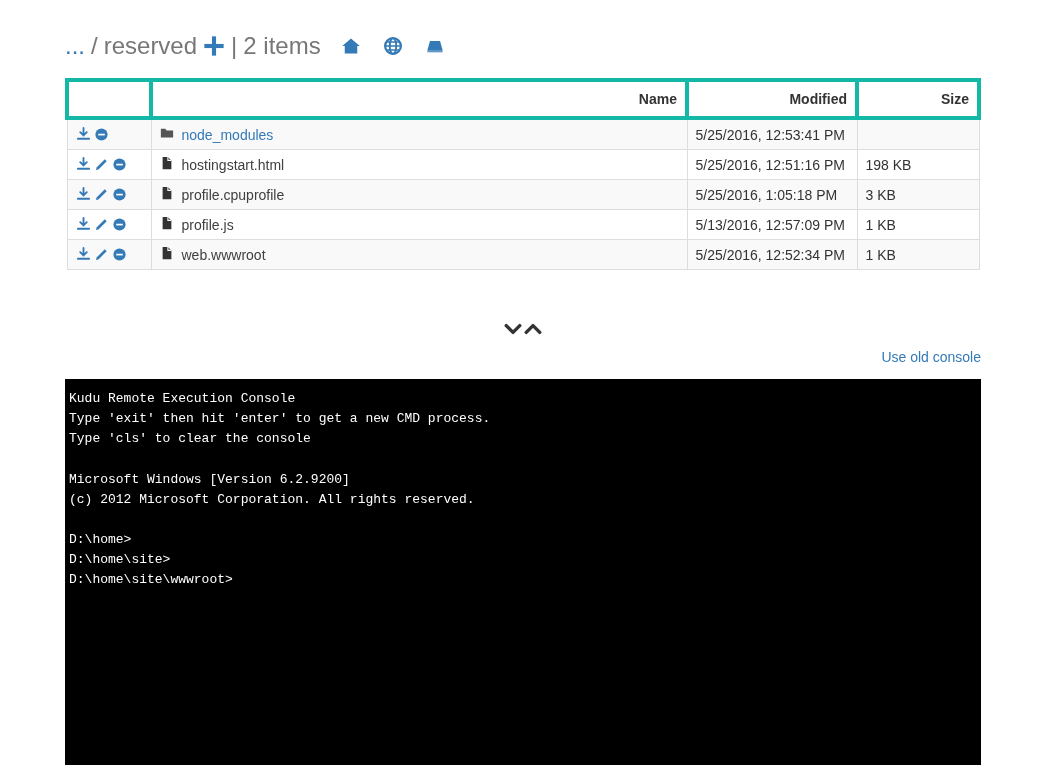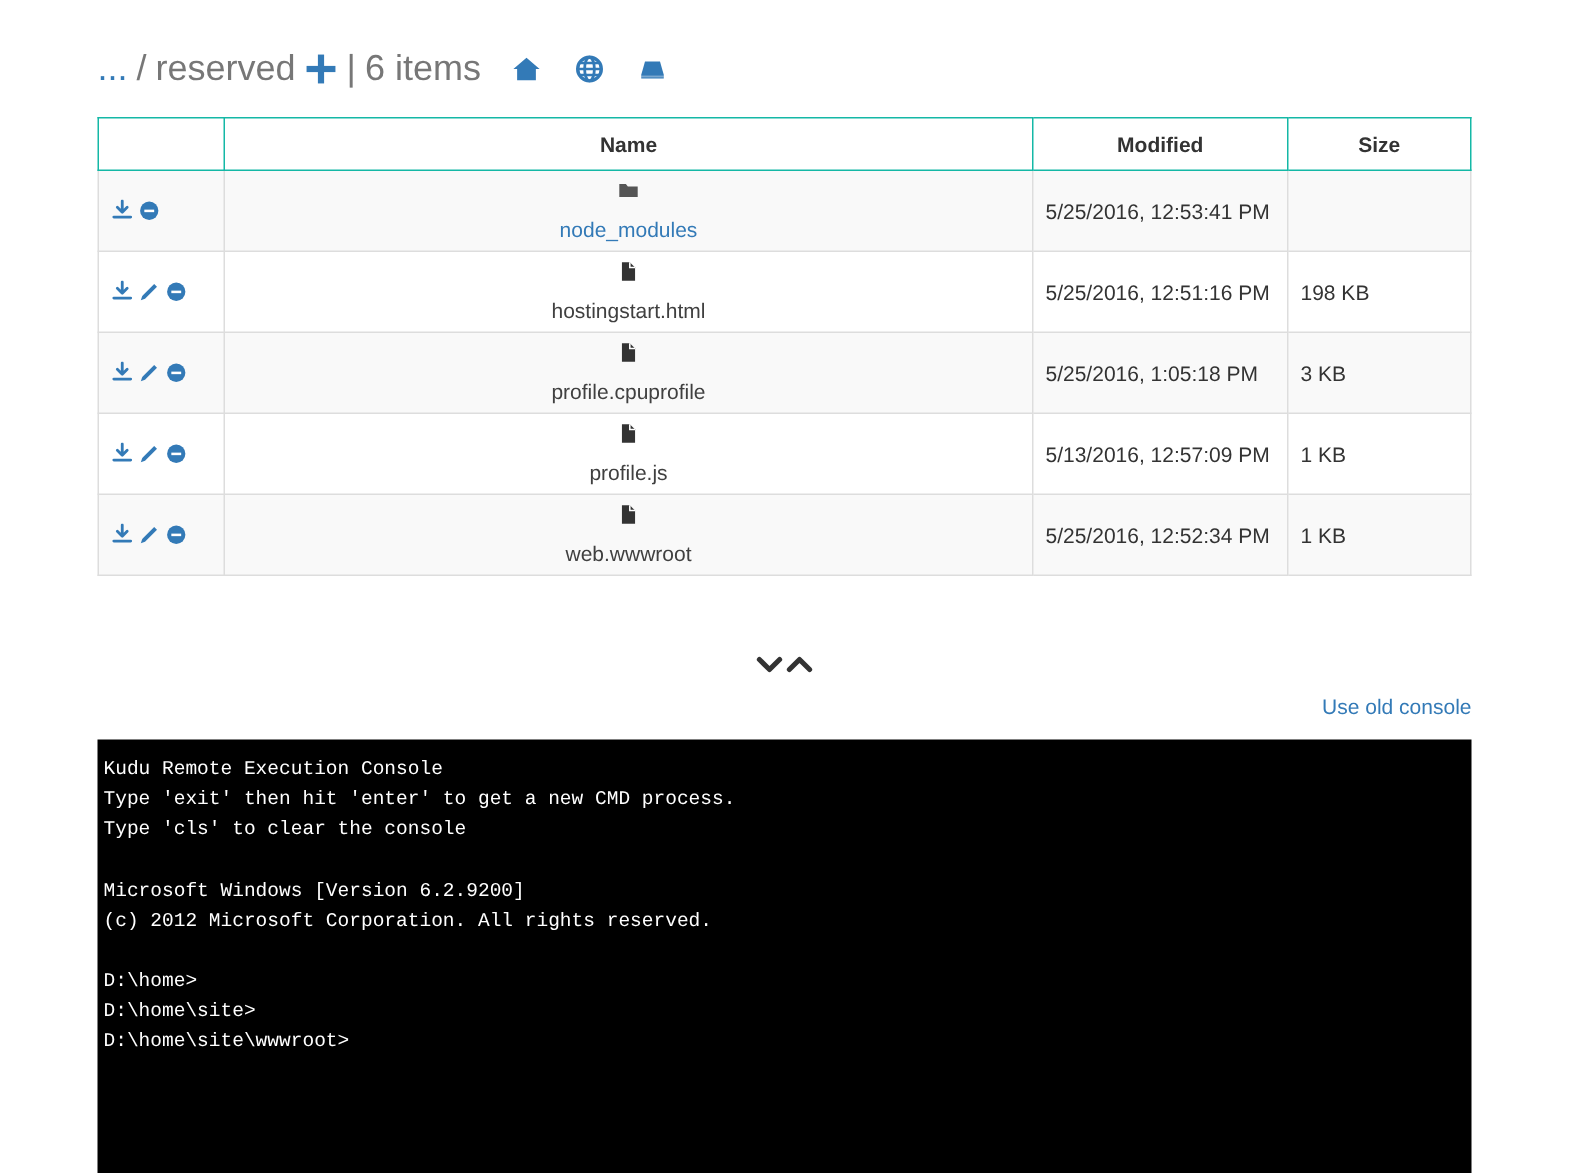--- a/index.html
+++ b/index.html
@@ -32,43 +32,43 @@
   .top-icons { display:inline-flex; gap:22px; margin-left:14px; align-items:center;}
   .top-icons .icon-btn svg { width:20px; height:20px; }
   .plus-btn svg { width:22px; height:22px; }
 
   table {
     width: 100%;
     border-collapse: collapse;
     border: 1px solid #ddd;
   }
   thead th {
-    text-align: center;
+    text-align: right;
     font-weight: bold;
     padding: 9px 8px;
-    border: 1px solid #14b8a6;
+    border: 4px solid #14b8a6;
     background: #fff;
     font-size: 14px;
   }
   tbody td {
     border: 1px solid #ddd;
     padding: 6px 8px;
     vertical-align: middle;
     font-size: 14px;
   }
   tbody tr:nth-child(odd) td { background: #f9f9f9; }
   tbody tr:nth-child(even) td { background: #fff; }
   .col-actions { width: 84px; }
   .col-name { }
   .col-mod { width: 170px; }
   .col-size { width: 122px; }
 
   .row-actions { display:flex; gap:3px; }
   .row-actions .icon-btn svg { width:15px; height:15px; }
-  .name-cell { display:flex; align-items:center; gap:8px;flex-direction:column; }
+  .name-cell { display:flex; align-items:center; gap:8px; }
   .name-cell svg { width:14px; height:14px; }
   .name-cell .folder-link { color:#337ab7; text-decoration:none; cursor:pointer; }
   .file-name { color:#404040; }
 
   .splitter {
     text-align:center;
     margin: 50px 0 8px 0;
     color:#333;
   }
   .splitter svg { width:18px; height:18px; cursor:pointer; }
@@ -144,21 +144,21 @@
   <div class="breadcrumb">
     <a href="#">...</a>
     <span class="sep">/</span>
     <span class="current">reserved</span>
     <span class="icon-btn plus-btn">
         <svg viewBox="0 0 16 16">
           <use href="#i-plus"></use>
         </svg>
       </span>
     <span class="sep">|</span>
-    <span class="items">6 items</span>
+    <span class="items">2 items</span>
     <span class="top-icons">
       <span class="icon-btn">
           <svg viewBox="0 0 16 16">
             <use href="#i-home"></use>
           </svg>
         </span>
       <span class="icon-btn">
           <svg viewBox="0 0 16 16">
             <use href="#i-globe"></use>
           </svg>

